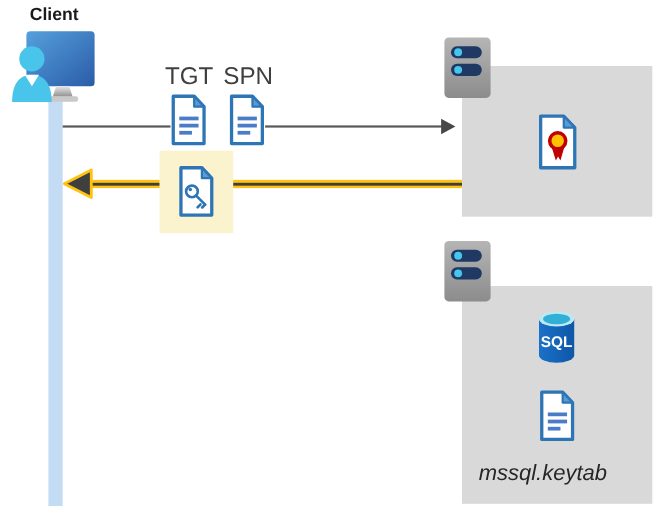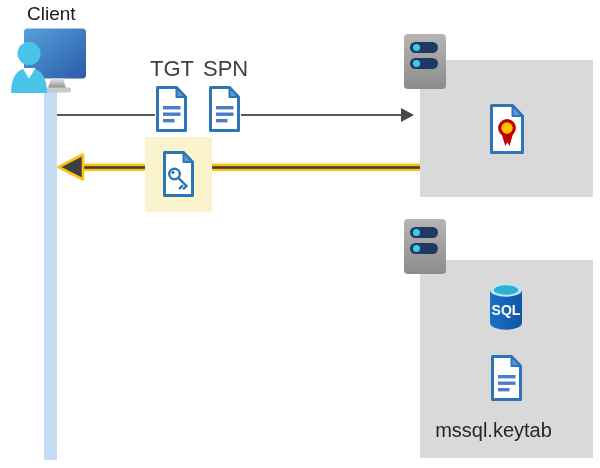--- a/index.html
+++ b/index.html
@@ -3,21 +3,21 @@
 <meta charset="utf-8">
 <style>
   html,body { margin:0; padding:0; background:#ffffff; }
   body { font-family:"Liberation Sans", sans-serif; }
   #stage {
     position:relative; width:600px; height:468px; background:#ffffff;
     overflow:hidden;
   }
   .abs { position:absolute; }
   .panel { background:#D9D9D9; }
-  .heading { font-weight:400; font-size:19px; line-height:24px; color:#1a1a1a; }
+  .heading { font-weight:700; font-size:16px; line-height:24px; color:#1a1a1a; }
   .ticket-label { font-size:22px; color:#3f3f3f; text-align:center; }
   .file-label { font-size:20px; color:#262626; text-align:center; }
   .line { background:#595959; height:2px; }
   .arrowhead-right {
     width:0; height:0;
     border-top:7px solid transparent;
     border-bottom:7px solid transparent;
     border-left:13px solid #474747;
   }
   .timeline { background:#C3DCF4; }
@@ -153,14 +153,14 @@
     <path d="M21.5,2.5 l9,9.5 h-9 z" fill="#5B9BD5" stroke="#2E75B6" stroke-width="2" stroke-linejoin="round"></path>
     <rect x="8" y="21" width="17.5" height="3.4" fill="#4A7CC7"></rect>
     <rect x="8" y="27.5" width="17.5" height="3.4" fill="#4A7CC7"></rect>
     <rect x="8" y="34" width="11.5" height="3.4" fill="#4A7CC7"></rect>
   </svg>
 
   <div class="abs heading" style="left:27px; top:2px;">Client</div>
 
 
 
-  <div class="abs file-label" style="left:420px; top:419px; width:147px;">mssql.keytab</div>
+  <div class="abs file-label" style="left:420px; top:419px; width:147px;font-style:italic;">mssql.keytab</div>
 </div>
 
 </body></html>

